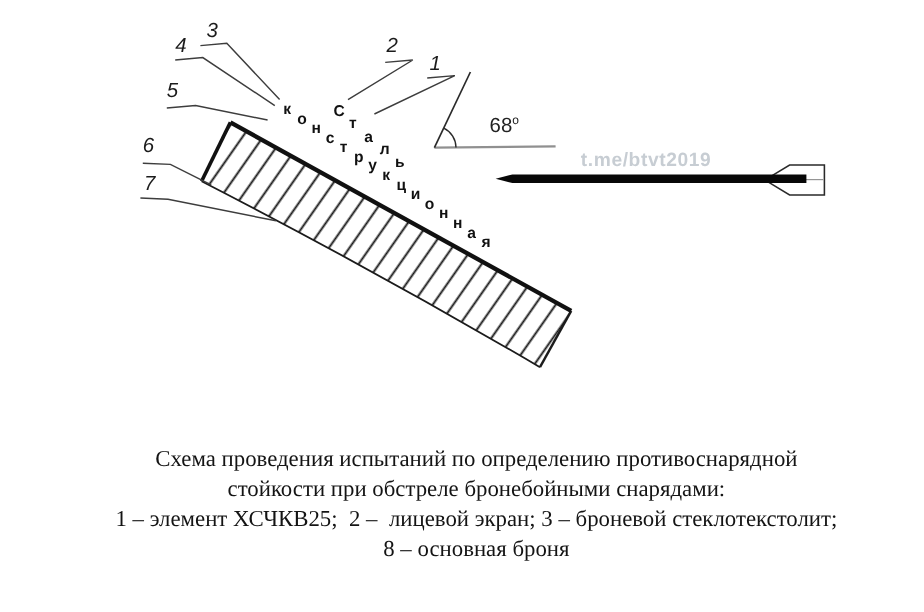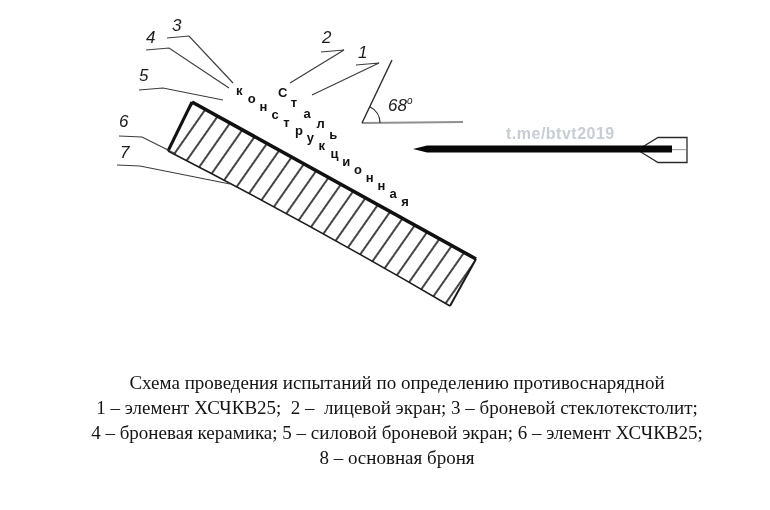--- a/index.html
+++ b/index.html
@@ -11,30 +11,30 @@
   .callout{
     position:absolute;font-style:italic;font-size:17px;color:#1b1b1b;
     font-family:"Liberation Sans",sans-serif;line-height:17px;
   }
   .stair-word{
     position:absolute;font-weight:bold;font-size:13px;color:#111;
     font-family:"Liberation Sans",sans-serif;line-height:13px;
   }
   .stair-word span{position:absolute;white-space:pre;}
   .angle-label{
-    position:absolute;left:388px;top:92px;font-style:italic;
+    position:absolute;left:408px;top:92px;
     font-size:17px;color:#222;line-height:17px;
   }
   .angle-label sup{font-size:10px;}
   .direction-label{
     position:absolute;left:460px;top:90px;font-style:italic;font-weight:bold;
     font-size:12px;line-height:14px;color:#1e1e1e;
   }
   .watermark{
-    position:absolute;left:506px;top:125px;font-weight:bold;
+    position:absolute;left:484px;top:125px;font-weight:bold;
     font-size:16px;color:#c7cdd3;letter-spacing:.5px;
   }
   .caption{
     position:absolute;left:24px;width:746px;text-align:center;
     font-family:"Liberation Serif",serif;color:#141414;
   }
   .fig-label{top:344px;font-size:20px;}
   .caption-lines{top:370px;font-size:19px;line-height:25px;}
   .caption-lines div{white-space:pre;text-align:center;}
 </style>
@@ -116,18 +116,18 @@
 
   <div class="angle-label">
     <span>68</span><sup>o</sup>
   </div>
 
 
   <div class="watermark">t.me/btvt2019</div>
 
   <div class="caption caption-lines">
     <div>Схема проведения испытаний по определению противоснарядной</div>
+    <div>стойкости при обстреле бронебойными снарядами:</div>
     <div>1 – элемент ХСЧКВ25;  2 –  лицевой экран; 3 – броневой стеклотекстолит;</div>
-    <div>4 – броневая керамика; 5 – силовой броневой экран; 6 – элемент ХСЧКВ25;</div>
     <div>8 – основная броня</div>
   </div>
 
 </div>
 
 </body></html>

